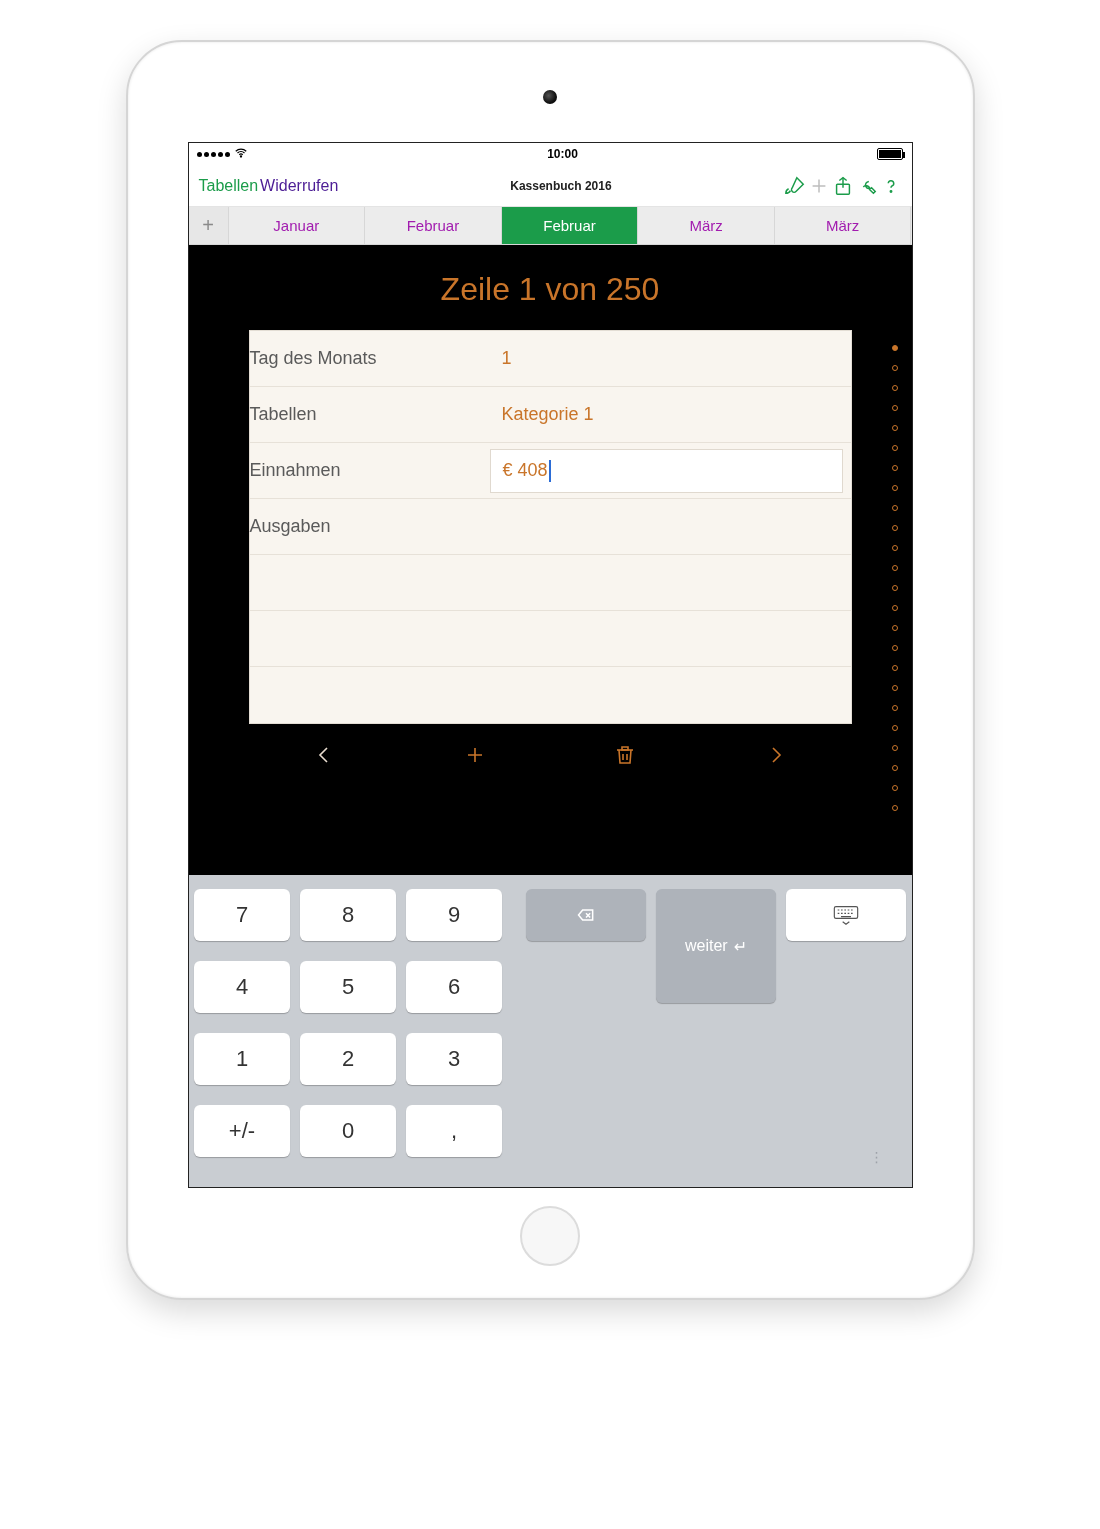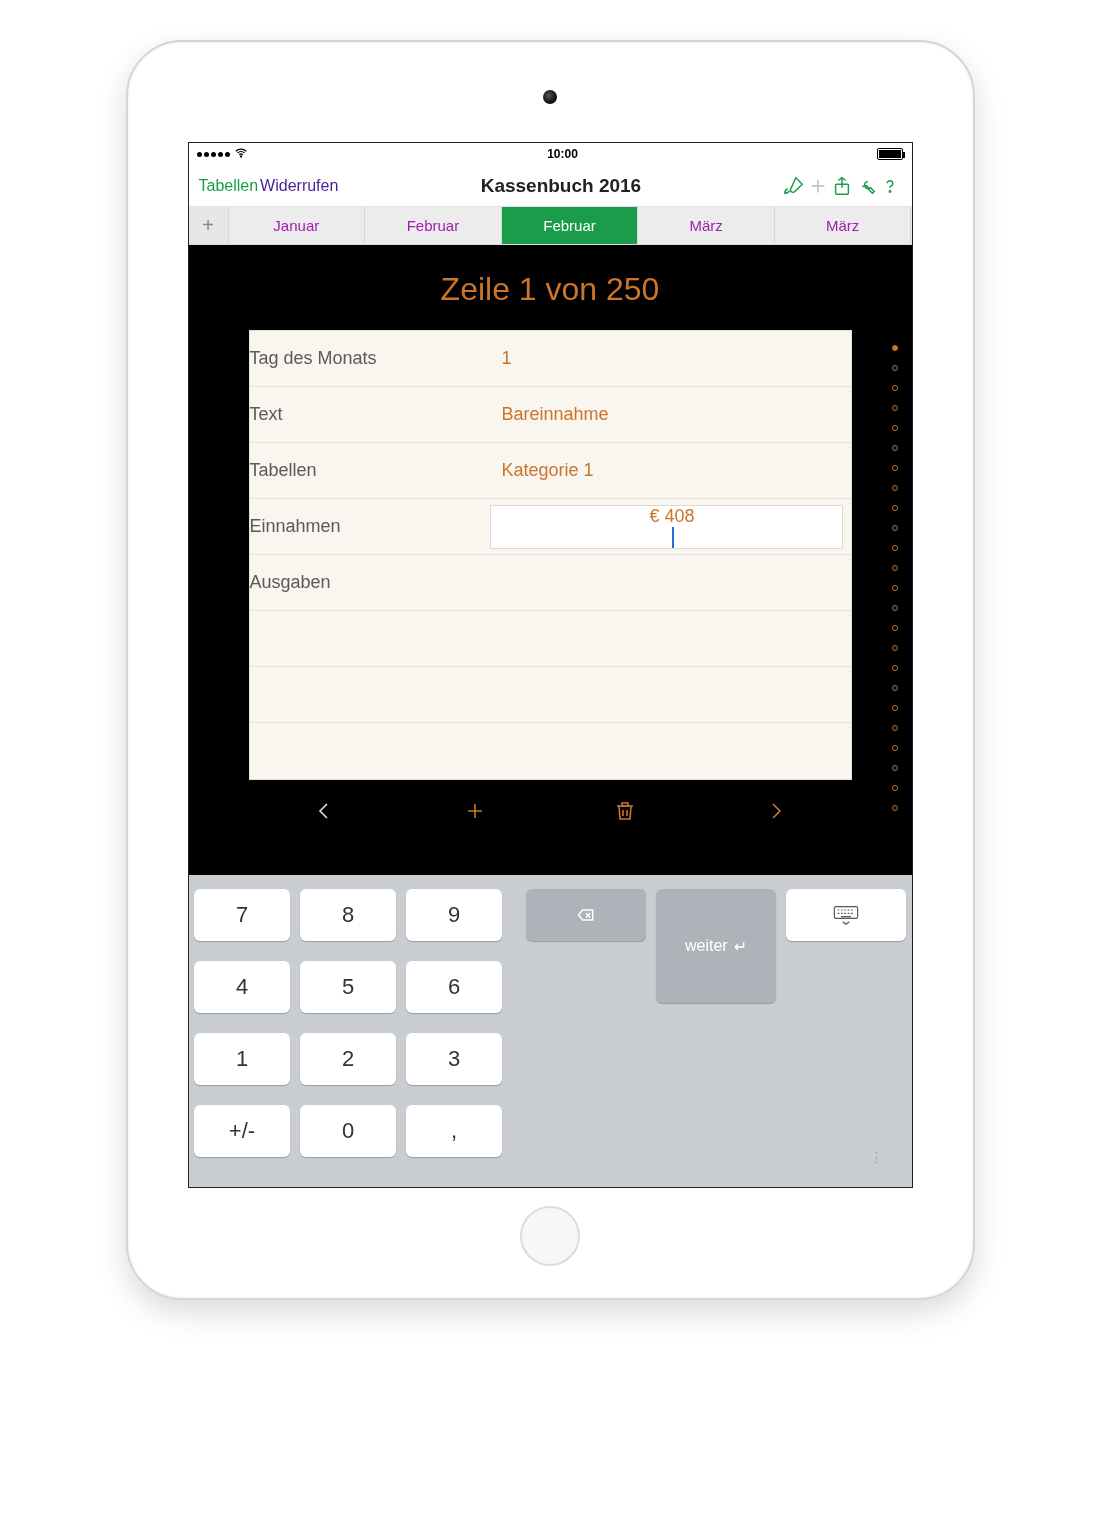--- a/index.html
+++ b/index.html
@@ -61,21 +61,21 @@
 
   
   .toolbar {
     height: 42px; display:flex; align-items:center; justify-content:space-between;
     padding: 0 10px; border-bottom:1px solid #e4e4e4;
     font-size:16px;
   }
   .toolbar .left, .toolbar .right { display:flex; align-items:flex-start; gap:2px; }
   .tb-link { color:#1b9c4a; cursor:pointer; }
   .tb-disabled { color:#4c1d95; }
-  .tb-title { font-weight:600; color:#222; font-size:19px; }
+  .tb-title { font-weight:600; color:#222; font-size:12px; }
   .tb-icon { color:#1b9c4a; cursor:pointer; display:flex; align-items:center; }
   .tb-icon svg { width:22px; height:22px; }
   .tb-icon.plus-gray svg { stroke:#bdbdbd; }
 
   
   .tabs { display:flex; height:38px; background:#e7e7e7; border-bottom:1px solid #d7d7d7; }
   .tab-add {
     width:40px; display:flex; align-items:center; justify-content:center;
     color:#8a8a8a; font-size:20px; border-right:1px solid #d7d7d7; cursor:pointer;
   }
@@ -106,21 +106,21 @@
   .form-row:last-child { border-bottom:none; }
   .form-row .lbl {
     width: 240px; text-align:left; padding-right:18px;
     color:#5a5a5a; font-size:18px;
   }
   .form-row .val {
     flex:1; color:#c9752a; font-size:18px; padding-left:12px;
   }
   .form-row.editing .val {
     background:#fff; border:1px solid #e0d9cf; height:44px; margin:6px 8px 6px 0;
-    display:flex; align-items:center; padding-left:12px;flex-direction:column;
+    display:flex; align-items:center; padding-left:12px;
   }
   .cursor {
     display:inline-block; width:2px; height:22px; background:#2b6cd6; vertical-align:middle; margin-left:1px;
   }
   .form-row.empty .lbl, .form-row.empty .val { color:transparent; }
 
   
   .pager-dots {
     position:absolute; right:14px; top:100px;
     display:flex; flex-direction:column; gap:14px;
@@ -257,24 +257,20 @@
 
     <div class="content">
       <div class="page-title">Zeile 1 von 250</div>
 
       <div class="form">
         <div class="form-row">
           <div class="lbl">Tag des Monats</div>
           <div class="val">1</div>
         </div>
         <div class="form-row">
-          <div class="lbl">Text</div>
-          <div class="val">Bareinnahme</div>
-        </div>
-        <div class="form-row">
           <div class="lbl">Tabellen</div>
           <div class="val">Kategorie 1</div>
         </div>
         <div class="form-row editing">
           <div class="lbl">Einnahmen</div>
           <div class="val">
             <span>€ 408</span>
               <span class="cursor"></span>
           </div>
         </div>

